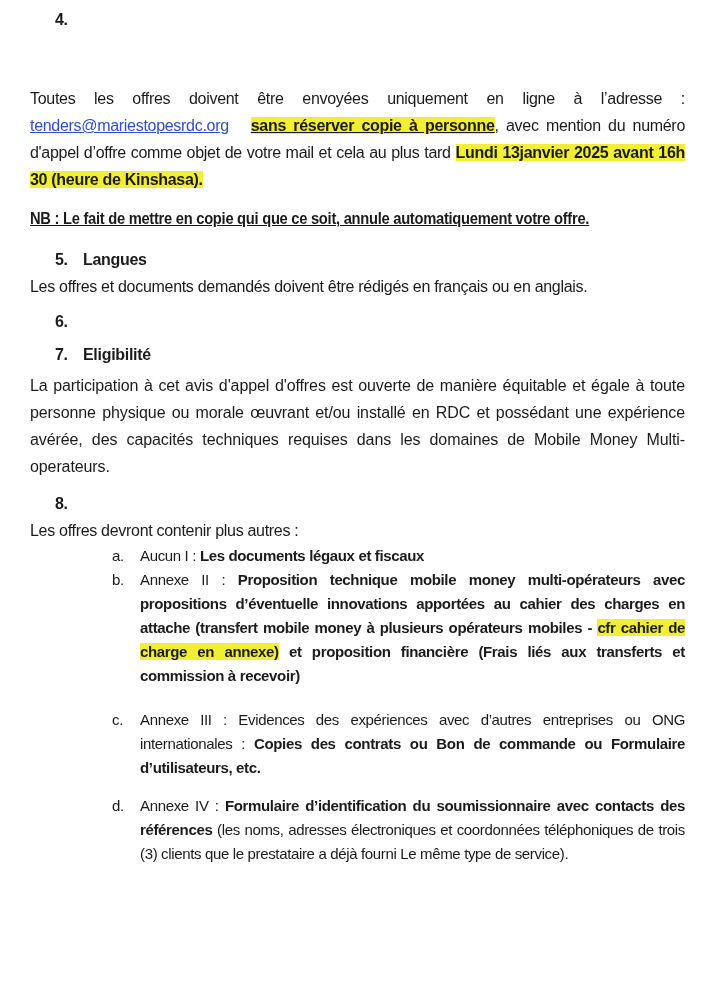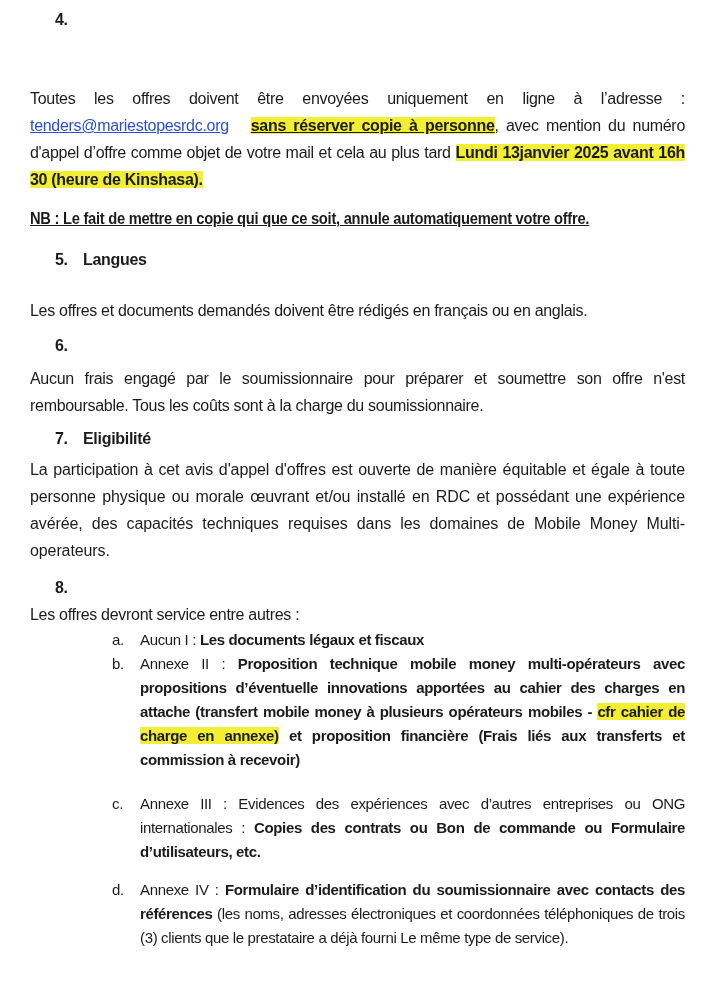--- a/index.html
+++ b/index.html
@@ -40,21 +40,21 @@
   [data-name="para-submission"]{margin-top:52px;}
   [data-name="para-nb"]{
     margin-top:12px;
     text-align:left;
     white-space:nowrap;
     transform:scaleX(.92);
     transform-origin:0 50%;
   }
   [data-name="para-late-offers"]{margin-top:12px;text-align:left;white-space:nowrap;}
   [data-name="heading-languages"]{margin-top:14px;}
-  [data-name="para-languages"]{margin-top:24px;text-align:left;}
+  [data-name="para-languages"]{margin-top:0;text-align:left;}
   [data-name="heading-costs"]{margin-top:8px;}
   [data-name="para-costs"]{margin-top:6px;}
   [data-name="heading-eligibility"]{margin-top:6px;}
   [data-name="para-eligibility"]{margin-top:4px;letter-spacing:-0.1px;}
   [data-name="heading-requirements"]{margin-top:10px;}
   [data-name="para-requirements-intro"]{margin-top:0;text-align:left;}
   
   .list{margin-top:0;font-size:15px;letter-spacing:-0.35px;}
   .list-item{display:flex;line-height:24px;}
   .list-item.spaced-lg{margin-top:20px;}
@@ -78,30 +78,29 @@
       <p class="para" data-name="para-submission"><span data-name="text-run">Toutes les offres doivent être envoyées uniquement en ligne à l’adresse : </span><a class="link" data-name="email-link" href="#">tenders@mariestopesrdc.org</a><span data-name="text-run">&nbsp; &nbsp;</span><span class="bold underline highlight" data-name="text-run">sans réserver copie à personne</span><span data-name="text-run">, avec mention du numéro d'appel d’offre comme objet de votre mail et cela au plus tard </span><span class="bold highlight" data-name="text-run">Lundi 13janvier 2025 avant 16h 30 (heure de Kinshasa).</span></p>
       <p class="para" data-name="para-nb"><span class="bold underline" data-name="text-run">NB : Le fait de mettre en copie qui que ce soit, annule automatiquement votre offre.</span></p>
       <div class="heading" data-name="heading-languages">
         <span class="h-num" data-name="section-number">5.</span>
         <span class="h-title" data-name="section-title">Langues</span>
       </div>
       <p class="para" data-name="para-languages"><span data-name="text-run">Les offres et documents demandés doivent être rédigés en français ou en anglais.</span></p>
       <div class="heading" data-name="heading-costs">
         <span class="h-num" data-name="section-number">6.</span>
       </div>
-      <p class="para" data-name="para-costs"><span data-name="text-run">Aucun frais engagé par le soumissionnaire pour préparer et soumettre son offre n'est remboursable. Tous les coûts sont à la charge du soumissionnaire.</span></p>
       <div class="heading" data-name="heading-eligibility">
         <span class="h-num" data-name="section-number">7.</span>
         <span class="h-title" data-name="section-title">Eligibilité</span>
       </div>
       <p class="para" data-name="para-eligibility"><span data-name="text-run">La participation à cet avis d'appel d'offres est ouverte de manière équitable et égale à toute personne physique ou morale œuvrant et/ou installé en RDC et possédant une expérience avérée, des capacités techniques requises dans les domaines de Mobile Money Multi-operateurs.</span></p>
       <div class="heading" data-name="heading-requirements">
         <span class="h-num" data-name="section-number">8.</span>
       </div>
-      <p class="para" data-name="para-requirements-intro"><span data-name="text-run">Les offres devront service entre autres :</span></p>
+      <p class="para" data-name="para-requirements-intro"><span data-name="text-run">Les offres devront contenir plus autres :</span></p>
       <div class="list" data-name="annex-list">
         <div class="list-item" data-name="list-item-annexe-1">
           <span class="marker" data-name="list-marker">a.</span>
           <span class="item-text" data-name="list-item-text"><span data-name="text-run">Aucun I : </span><span class="bold" data-name="text-run">Les documents légaux et fiscaux</span></span>
         </div>
         <div class="list-item" data-name="list-item-annexe-2">
           <span class="marker" data-name="list-marker">b.</span>
           <span class="item-text" data-name="list-item-text"><span data-name="text-run">Annexe II : </span><span class="bold" data-name="text-run">Proposition technique mobile money multi-opérateurs avec propositions d’éventuelle innovations apportées au cahier des charges en attache (transfert mobile money à plusieurs opérateurs mobiles - </span><span class="bold highlight" data-name="text-run">cfr cahier de charge en annexe)</span><span class="bold" data-name="text-run"> et proposition financière (Frais liés aux transferts et commission à recevoir)</span></span>
         </div>
         <div class="list-item spaced-lg" data-name="list-item-annexe-3">

